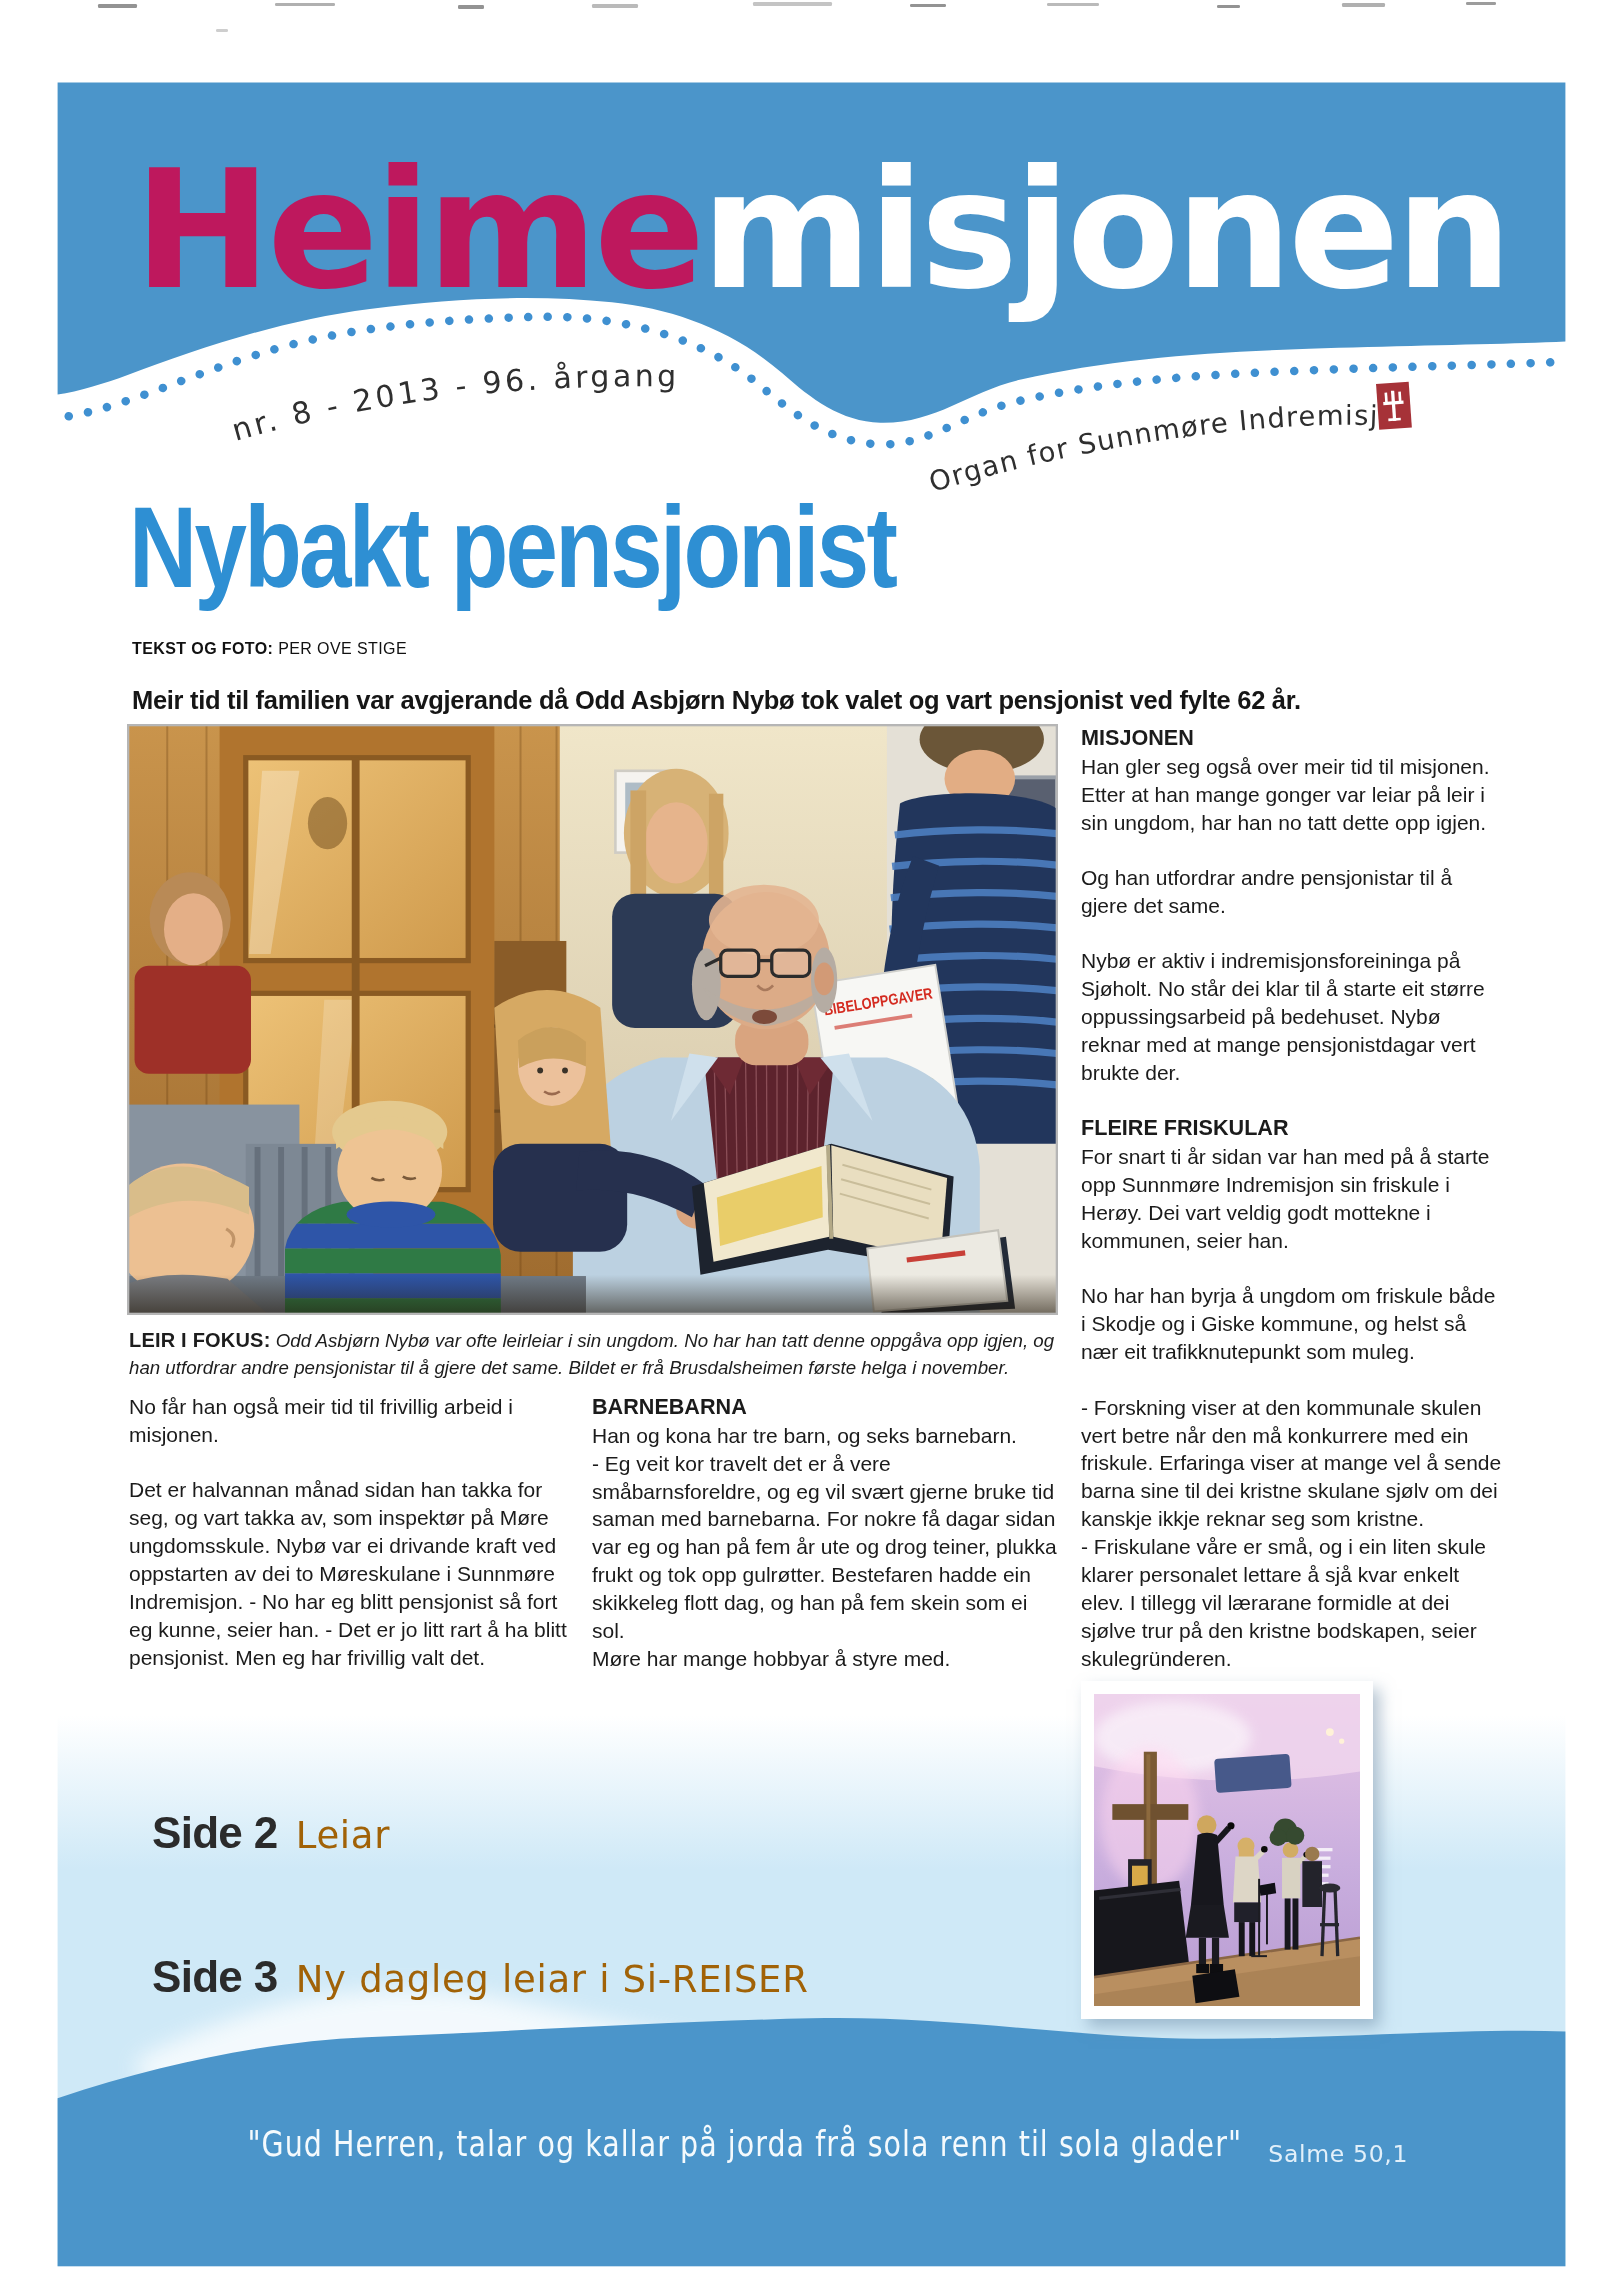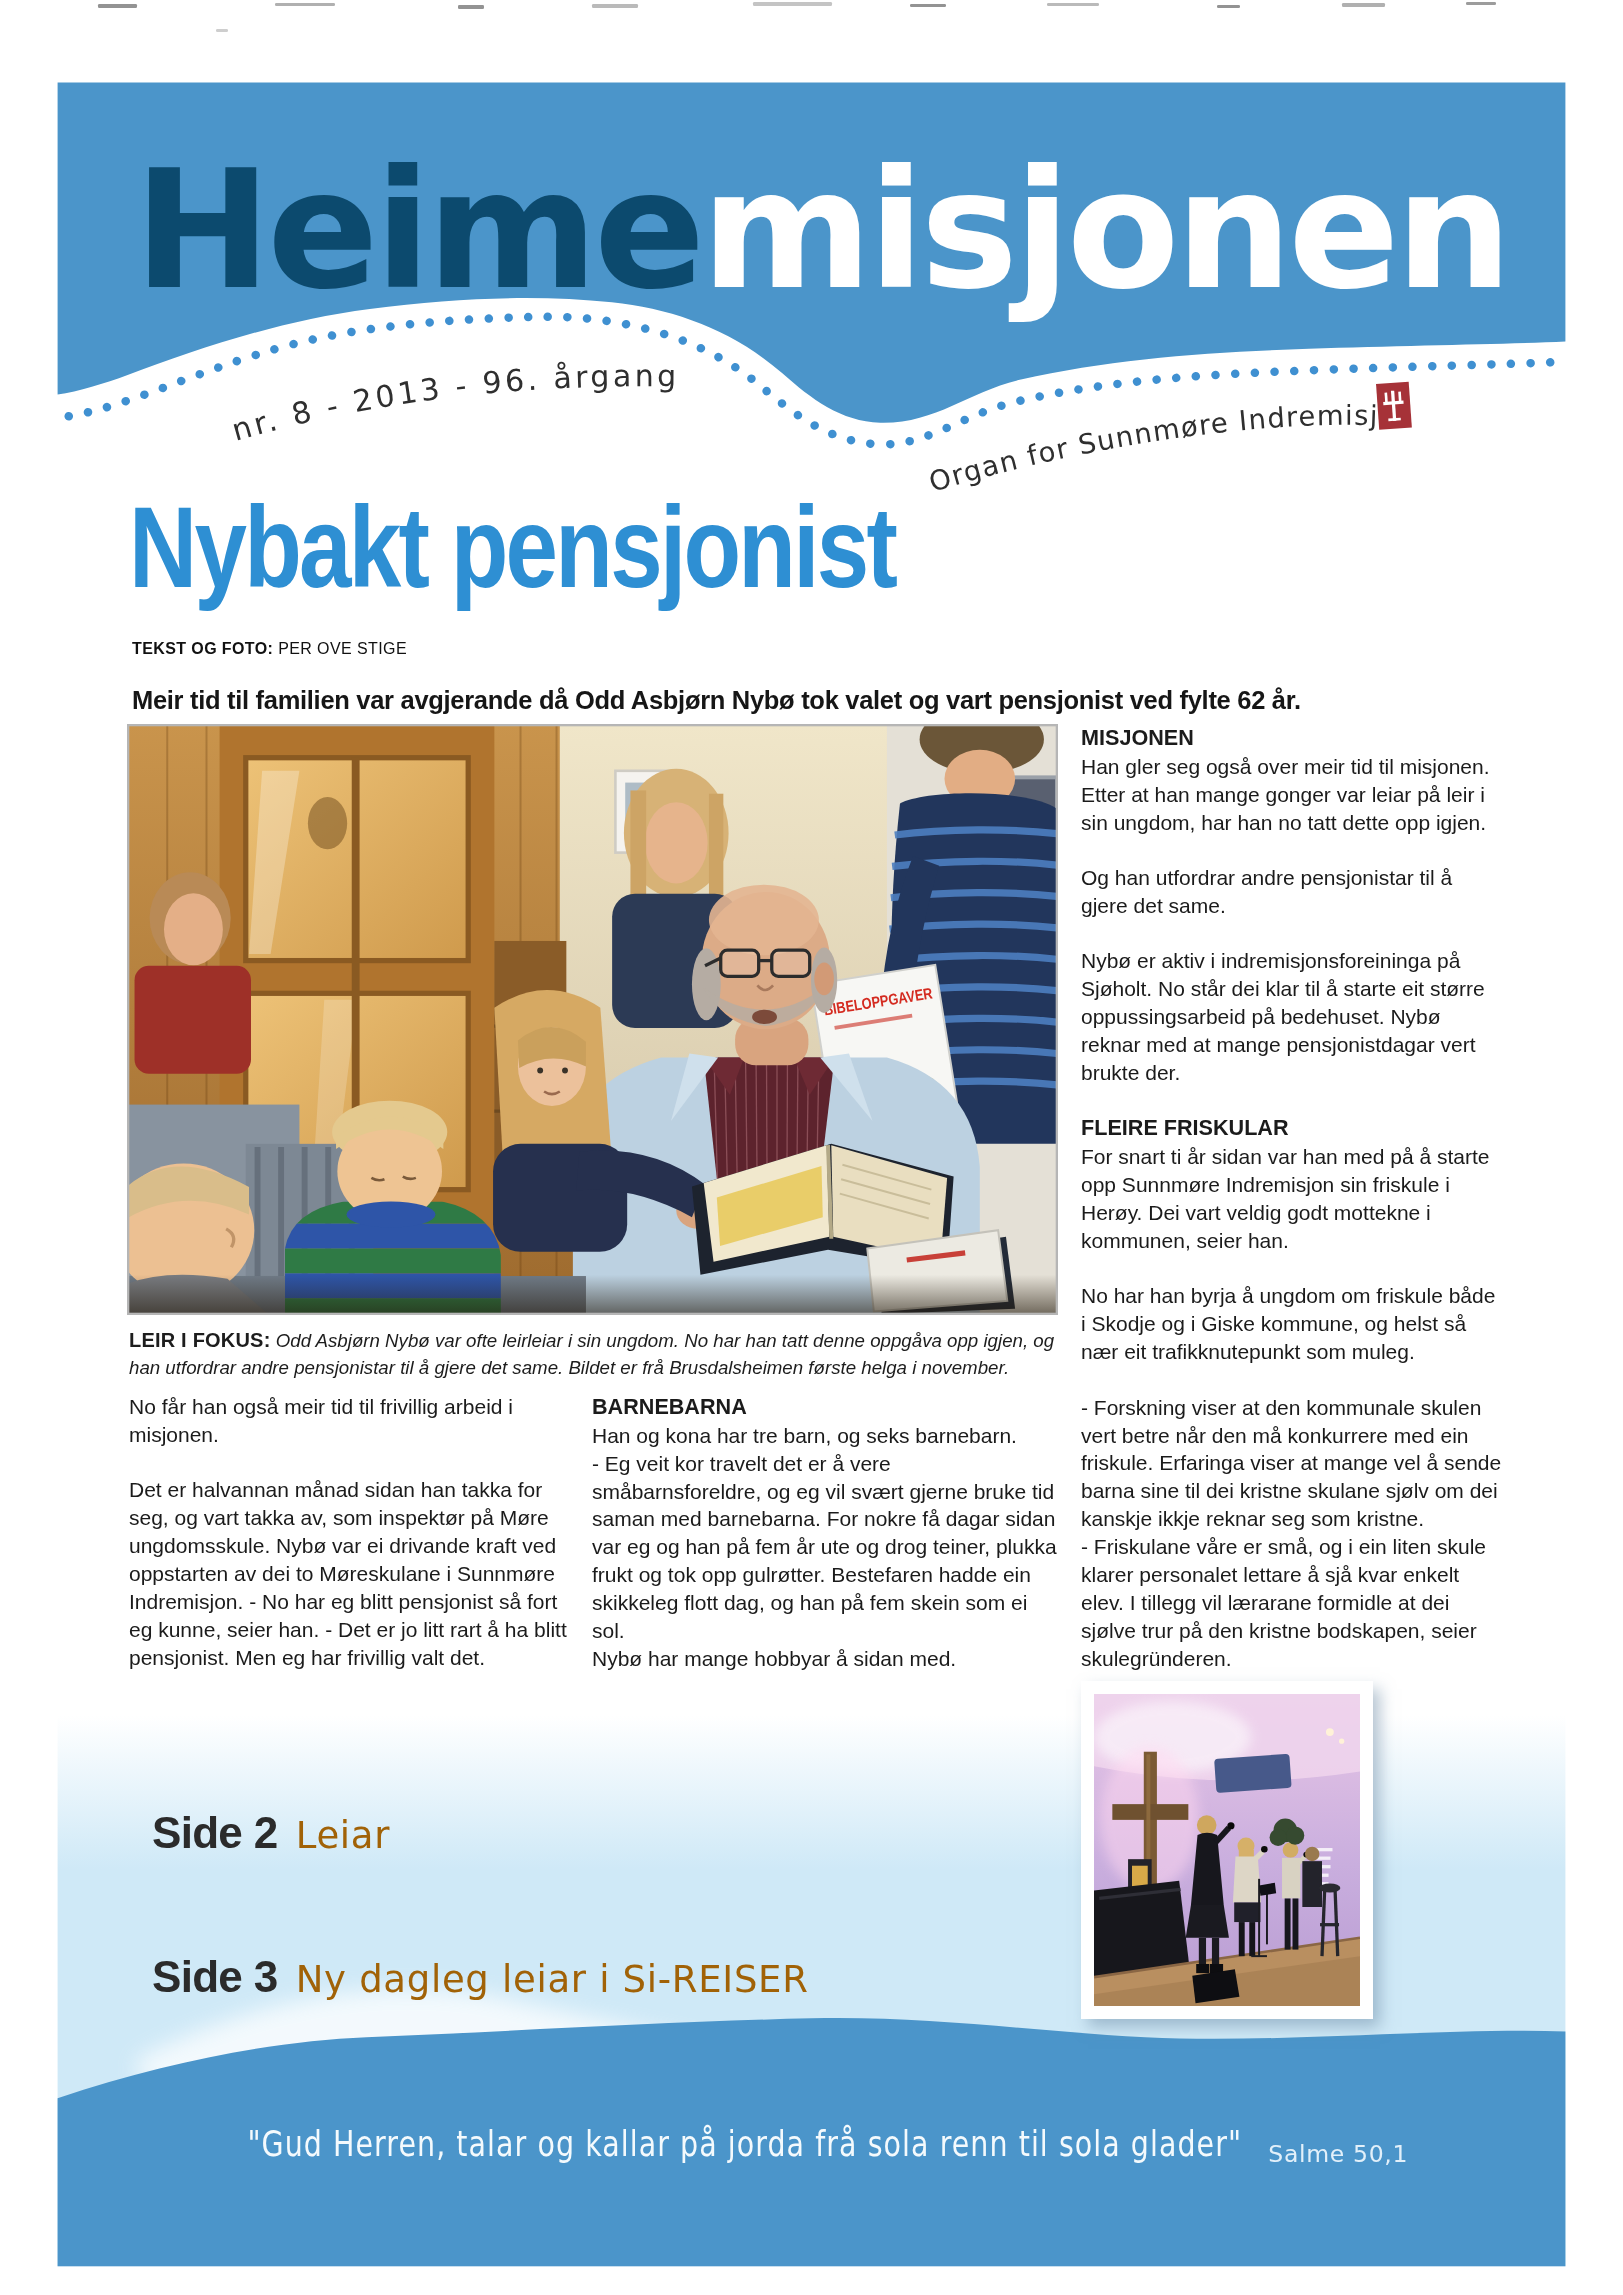--- a/index.html
+++ b/index.html
@@ -3,21 +3,21 @@
 <meta charset="utf-8">
 <title>Heimemisjonen</title>
 <style>
   html,body{margin:0;padding:0;background:#e8e8e8;}
   .page{position:relative;width:1623px;height:2295px;background:#ffffff;overflow:hidden;
         font-family:"Liberation Sans",sans-serif;color:#1b1b1b;}
   .abs{position:absolute;}
   .noise{position:absolute;background:#3a3a3a;opacity:.55;border-radius:1.3px;}
   .masthead{font-family:"DejaVu Sans",sans-serif;font-weight:bold;font-size:164px;
             letter-spacing:-3.9px;line-height:1;white-space:nowrap;}
-  .masthead .m1{color:#0c4a6e;text-align:right;}
+  .masthead .m1{color:#be185d;text-align:right;}
   .masthead .m2{color:#ffffff;}
   .headline{color:#2e8fd3;font-weight:bold;font-size:115px;line-height:1;letter-spacing:-3.3px;
             transform:scaleX(.82);transform-origin:left top;white-space:nowrap;}
   .byline{font-size:16px;letter-spacing:0.4px;color:#111;}
   .byline b{font-weight:bold;}
   .lead{font-size:25.5px;font-weight:bold;letter-spacing:-0.3px;white-space:nowrap;color:#161616;}
   .body-col p{font-size:21px;line-height:1.33;margin:0 0 27.5px 0;}
   .body-col p.tight{margin-bottom:0;}
   .body-col h4{font-size:21.6px;line-height:1.33;margin:0;font-weight:bold;}
   .body-col h4.gap{margin-top:27.5px;}
@@ -318,21 +318,21 @@
 
   <div class="abs body-col" style="left:129px;top:1393px;width:439px;">
     <p>No får han også meir tid til frivillig arbeid i misjonen.</p>
     <p>Det er halvannan månad sidan han takka for seg, og vart takka av, som inspektør på Møre ungdomsskule. Nybø var ei drivande kraft ved oppstarten av dei to Møreskulane i Sunnmøre Indremisjon. - No har eg blitt pensjonist så fort eg kunne, seier han. - Det er jo litt rart å ha blitt pensjonist. Men eg har frivillig valt det.</p>
   </div>
 
   <div class="abs body-col" style="left:592px;top:1393px;width:466px;">
     <h4>BARNEBARNA</h4>
     <p class="tight">Han og kona har tre barn, og seks barnebarn.</p>
     <p class="tight">- Eg veit kor travelt det er å vere småbarnsforeldre, og eg vil svært gjerne bruke tid saman med barnebarna. For nokre få dagar sidan var eg og han på fem år ute og drog teiner, plukka frukt og tok opp gulrøtter. Bestefaren hadde ein skikkeleg flott dag, og han på fem skein som ei sol.</p>
-    <p class="tight">Nybø har mange hobbyar å sidan med.</p>
+    <p class="tight">Møre har mange hobbyar å styre med.</p>
   </div>
 
   <svg class="abs" style="left:0;top:1702px;" width="1623" height="594" viewBox="0 0 2480 907">
     <defs>
       <linearGradient id="paleGrad" gradientUnits="userSpaceOnUse" x1="0" y1="20" x2="0" y2="255">
         <stop offset="0" stop-color="#ffffff"></stop>
           <stop offset="1" stop-color="#cfe9f7"></stop>
       </linearGradient>
       <filter id="soft" x="-30%" y="-30%" width="160%" height="160%">
         <feGaussianBlur stdDeviation="16"></feGaussianBlur>

